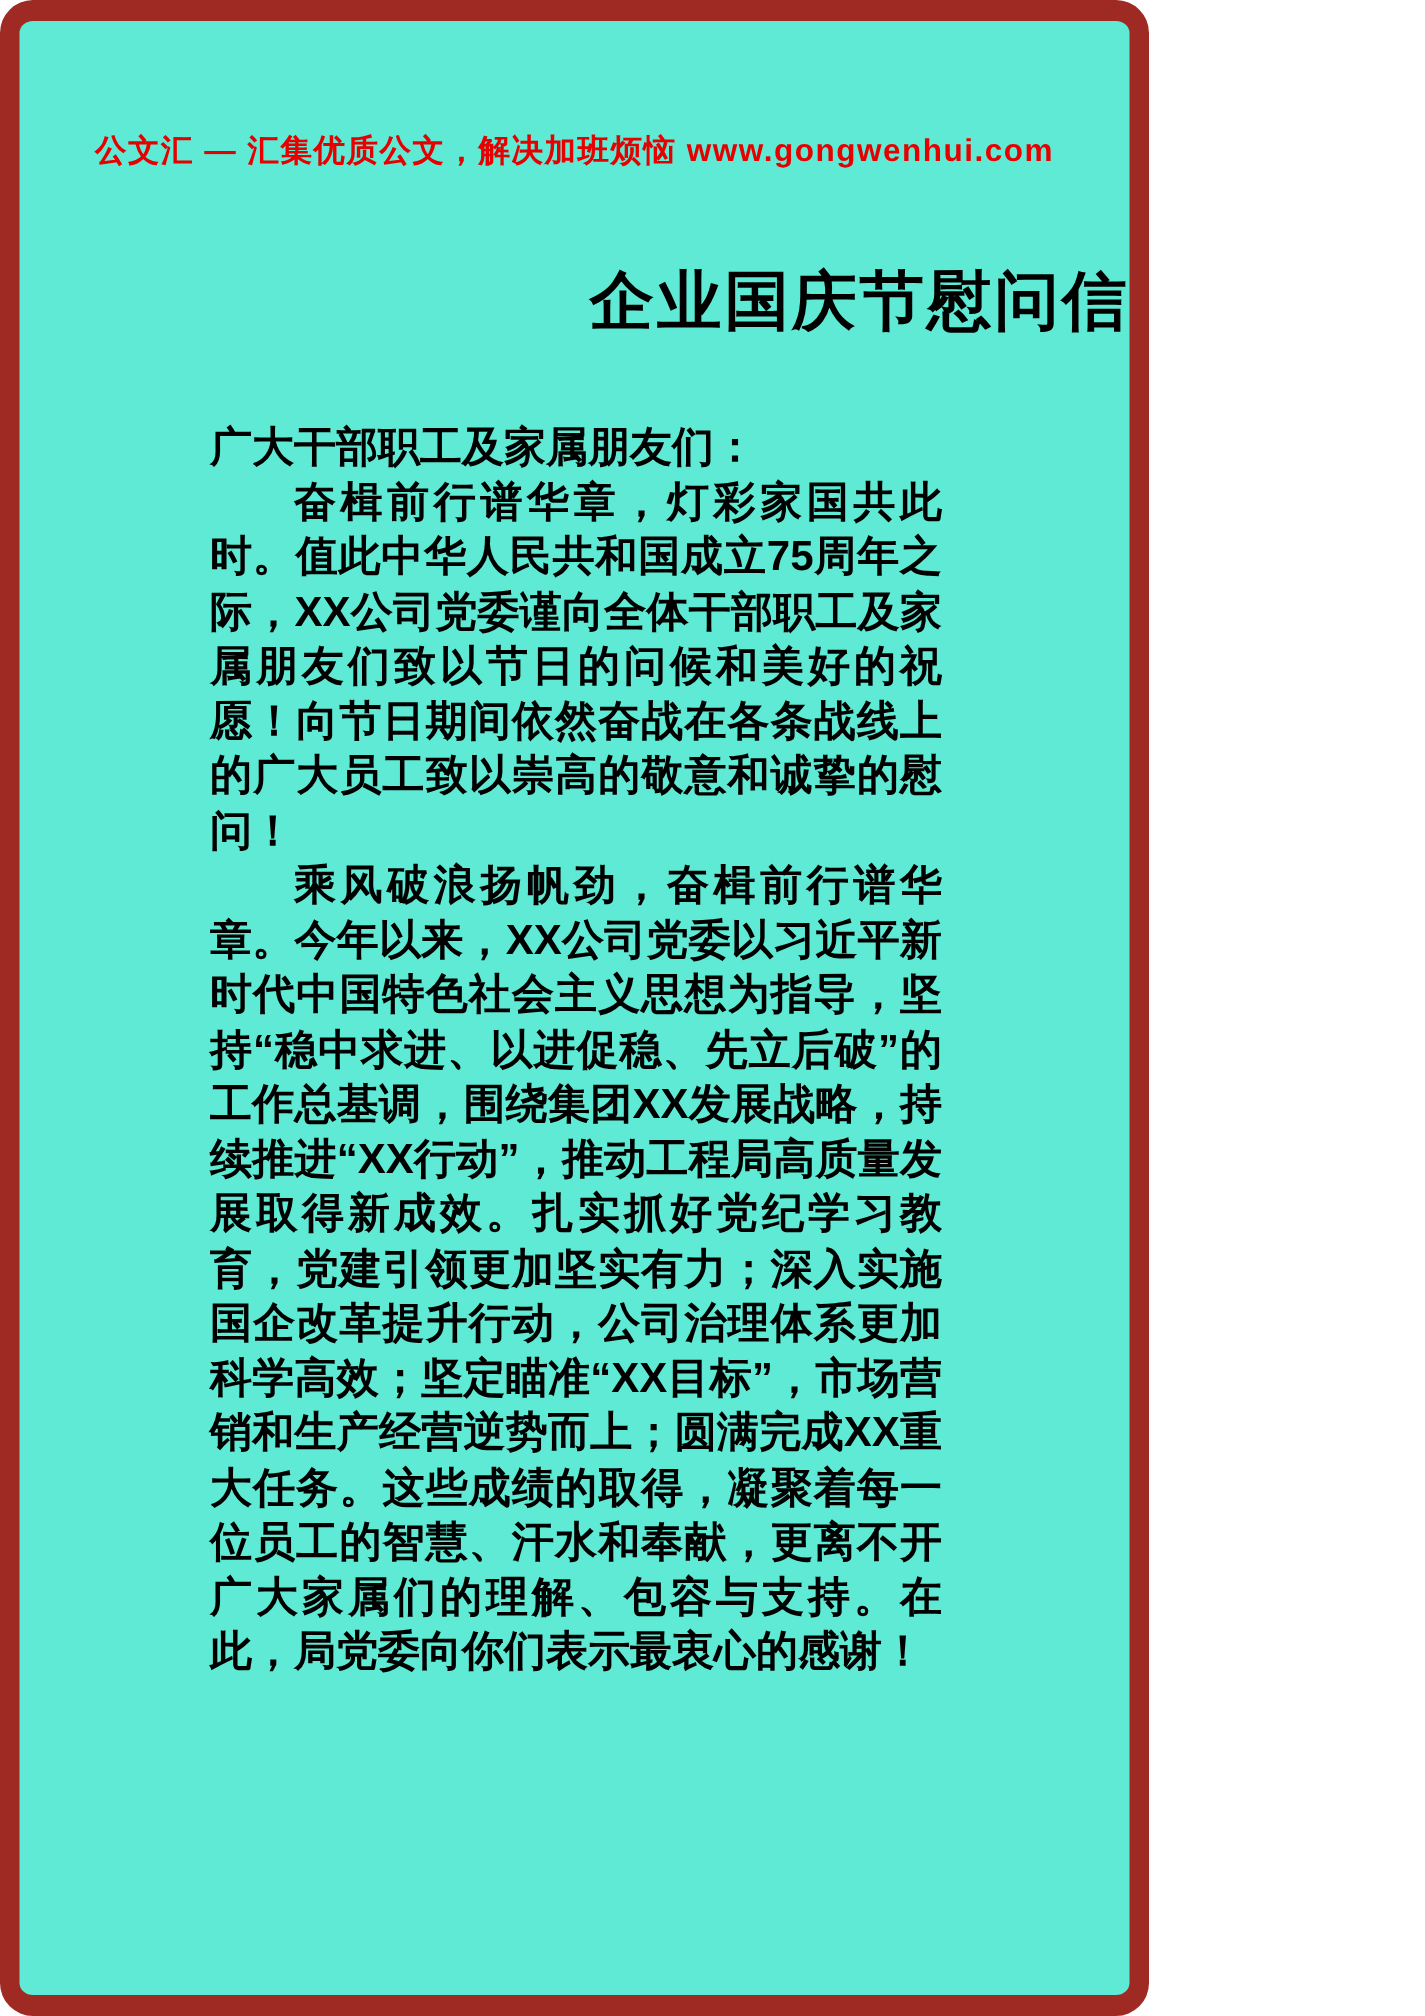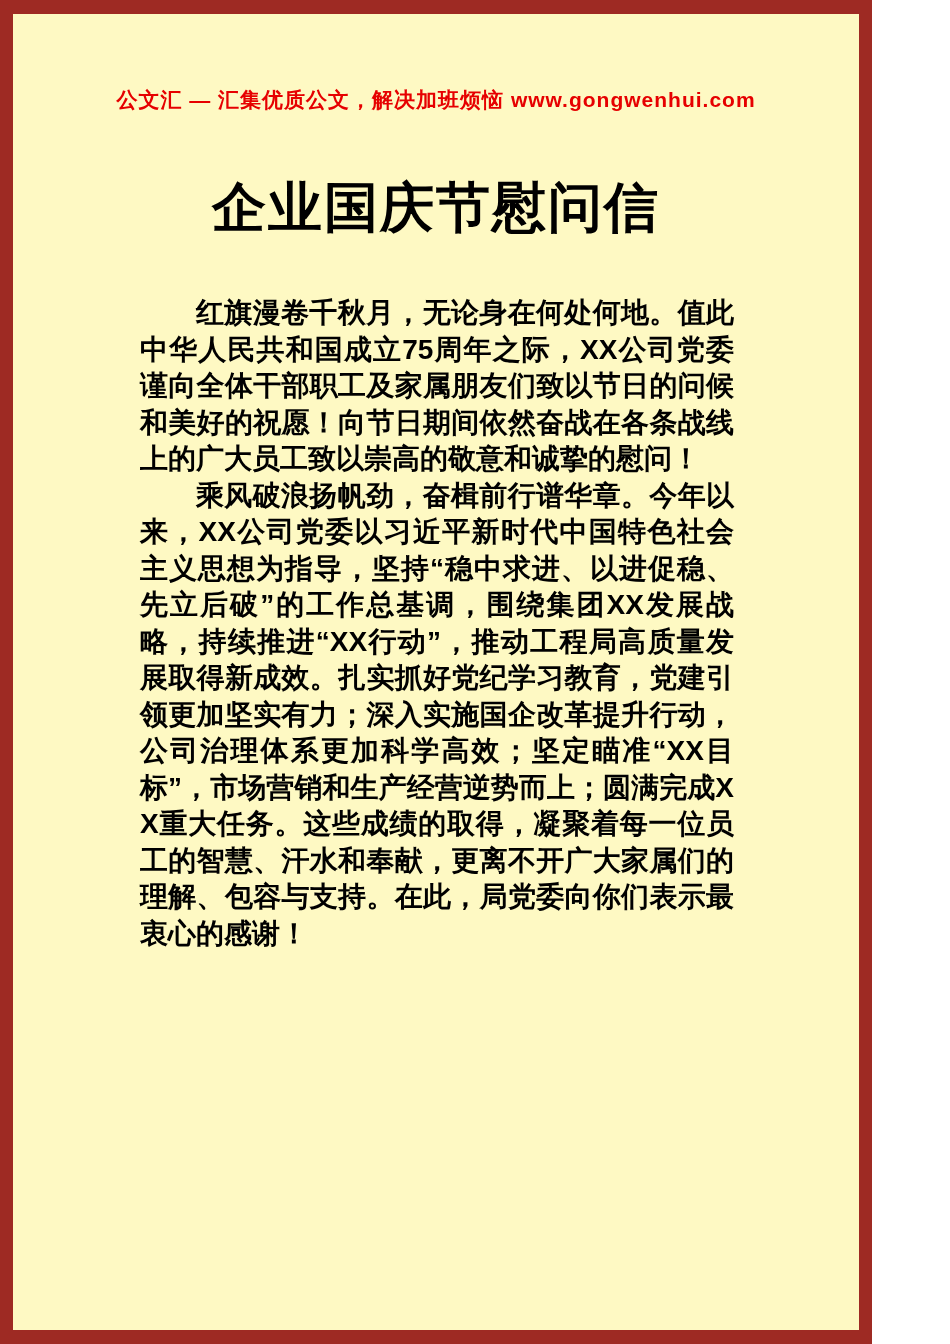--- a/index.html
+++ b/index.html
@@ -3,43 +3,44 @@
 <meta charset="utf-8">
 <style>
   html, body {
     margin: 0;
     padding: 0;
     background: #ffffff;
     font-family: "Liberation Sans", "DejaVu Sans", sans-serif;
   }
   .page {
     position: relative;
-    width: 872px;
+    width: 766px;
     height: 1344px;
     box-sizing: border-box;
-    background: #fef9c3;
+    background: #5eead4;
     border-top: 14px solid #9e2a23;
     border-bottom: 14px solid #9e2a23;
     border-left: 13px solid #9e2a23;
     border-right: 13px solid #9e2a23;
     overflow: hidden;
+    border-radius: 22px;
   }
   .site-banner {
     margin-top: 72px;
     text-align: center;
     color: #e60000;
     font-size: 21px;
     font-weight: bold;
     letter-spacing: 1px;
   }
   .doc-title {
     margin-top: 58px;
-    text-align: center;
+    text-align: right;
     color: #000000;
-    font-size: 54px;
+    font-size: 43px;
     font-weight: bold;
     letter-spacing: 2px;
   }
   .doc-body {
     margin: 50px 125px 0 127px;
     color: #000000;
     font-size: 28px;
     font-weight: 600;
     line-height: 36.5px;
     text-align: justify;
@@ -58,17 +59,18 @@
 </head>
 <body>
 
 <div class="page">
 
   <div class="site-banner">公文汇 — 汇集优质公文，解决加班烦恼 www.gongwenhui.com</div>
 
   <h1 class="doc-title">企业国庆节慰问信</h1>
 
   <div class="doc-body">
-    <p>红旗漫卷千秋月，无论身在何处何地。值此中华人民共和国成立75周年之际，XX公司党委谨向全体干部职工及家属朋友们致以节日的问候和美好的祝愿！向节日期间依然奋战在各条战线上的广大员工致以崇高的敬意和诚挚的慰问！</p>
+    <p class="salutation">广大干部职工及家属朋友们：</p>
+    <p>奋楫前行谱华章，灯彩家国共此时。值此中华人民共和国成立75周年之际，XX公司党委谨向全体干部职工及家属朋友们致以节日的问候和美好的祝愿！向节日期间依然奋战在各条战线上的广大员工致以崇高的敬意和诚挚的慰问！</p>
     <p>乘风破浪扬帆劲，奋楫前行谱华章。今年以来，XX公司党委以习近平新时代中国特色社会主义思想为指导，坚持“稳中求进、以进促稳、先立后破”的工作总基调，围绕集团XX发展战略，持续推进“XX行动”，推动工程局高质量发展取得新成效。扎实抓好党纪学习教育，党建引领更加坚实有力；深入实施国企改革提升行动，公司治理体系更加科学高效；坚定瞄准“XX目标”，市场营销和生产经营逆势而上；圆满完成XX重大任务。这些成绩的取得，凝聚着每一位员工的智慧、汗水和奉献，更离不开广大家属们的理解、包容与支持。在此，局党委向你们表示最衷心的感谢！</p>
   </div>
 
 </div>
 
 </body></html>

